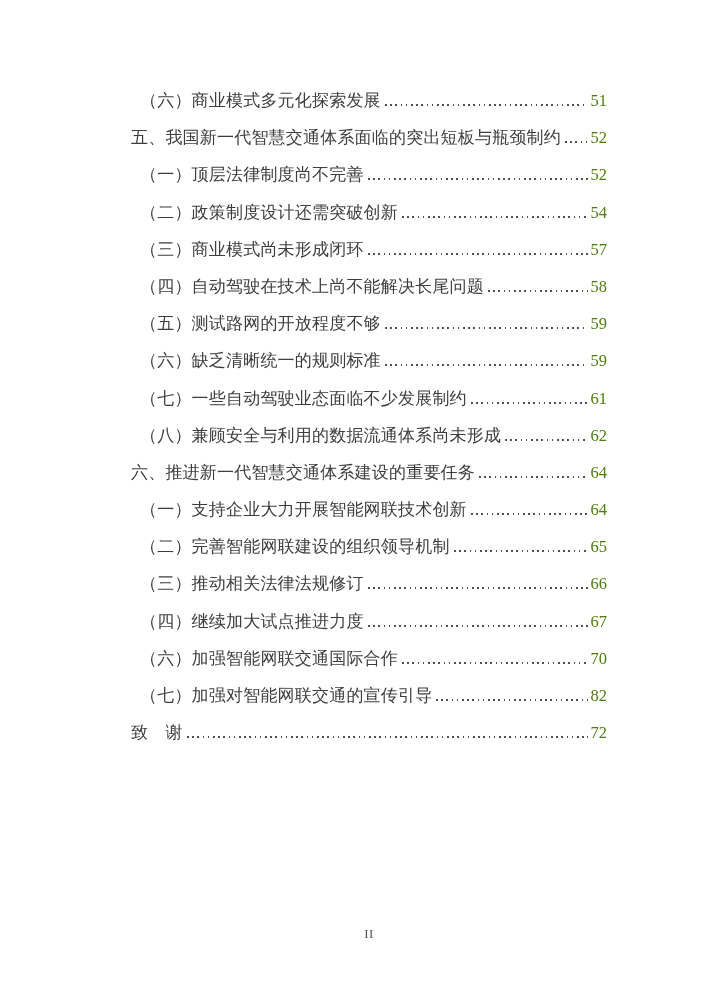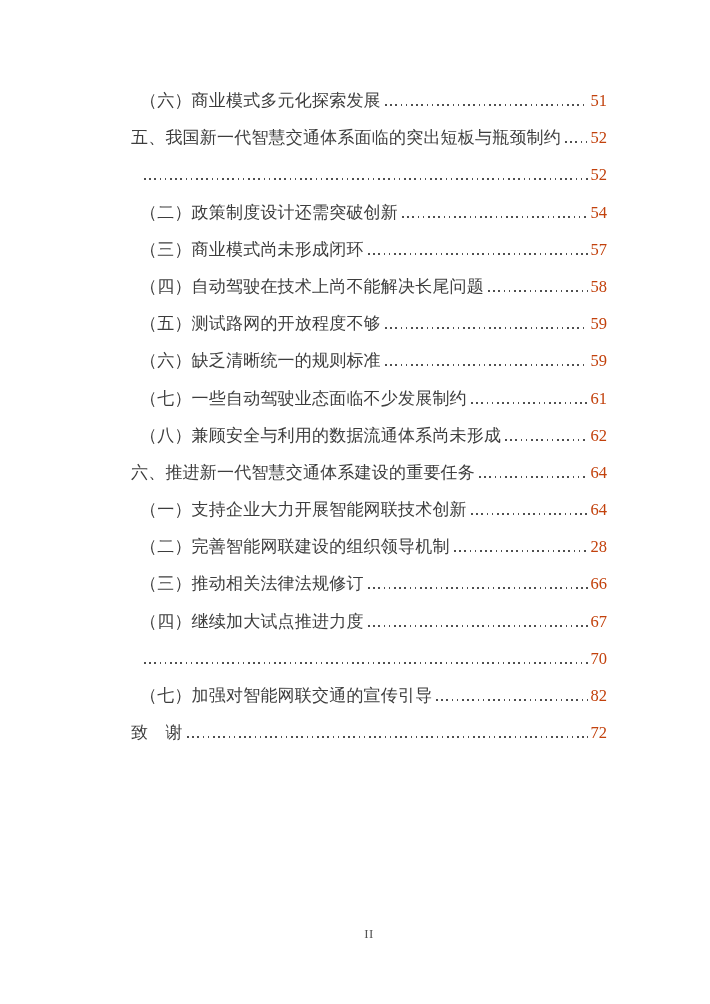--- a/index.html
+++ b/index.html
@@ -38,21 +38,21 @@
     margin: 0 3px 0 4px;
     background-image: repeating-linear-gradient(
       to right,
       #4f4f4f 0, #4f4f4f 1.6px,
       transparent 1.6px, transparent 5.2px);
     background-repeat: repeat-x;
   }
   .toc-page {
     font-family: "Liberation Serif", "DejaVu Serif", serif;
     font-size: 16.5px;
-    color: #c2410c;
+    color: #4d7c0f;
   }
   .footer {
     position: absolute;
     left: 131px;
     width: 476px;
     top: 926px;
     text-align: center;
     font-family: "Liberation Serif", "DejaVu Serif", serif;
     font-size: 13px;
     color: #555555;
@@ -69,20 +69,21 @@
       <span class="toc-label">（六）商业模式多元化探索发展</span>
       <span class="toc-leader"></span>
       <span class="toc-page">51</span>
     </div>
       <div class="toc-row level-1">
       <span class="toc-label">五、我国新一代智慧交通体系面临的突出短板与瓶颈制约</span>
       <span class="toc-leader"></span>
       <span class="toc-page">52</span>
     </div>
       <div class="toc-row level-2">
+      <span class="toc-label">（一）顶层法律制度尚不完善</span>
       <span class="toc-leader"></span>
       <span class="toc-page">52</span>
     </div>
       <div class="toc-row level-2">
       <span class="toc-label">（二）政策制度设计还需突破创新</span>
       <span class="toc-leader"></span>
       <span class="toc-page">54</span>
     </div>
       <div class="toc-row level-2">
       <span class="toc-label">（三）商业模式尚未形成闭环</span>
@@ -120,33 +121,34 @@
       <span class="toc-page">64</span>
     </div>
       <div class="toc-row level-2">
       <span class="toc-label">（一）支持企业大力开展智能网联技术创新</span>
       <span class="toc-leader"></span>
       <span class="toc-page">64</span>
     </div>
       <div class="toc-row level-2">
       <span class="toc-label">（二）完善智能网联建设的组织领导机制</span>
       <span class="toc-leader"></span>
-      <span class="toc-page">28</span>
+      <span class="toc-page">65</span>
     </div>
       <div class="toc-row level-2">
       <span class="toc-label">（三）推动相关法律法规修订</span>
       <span class="toc-leader"></span>
       <span class="toc-page">66</span>
     </div>
       <div class="toc-row level-2">
       <span class="toc-label">（四）继续加大试点推进力度</span>
       <span class="toc-leader"></span>
       <span class="toc-page">67</span>
     </div>
       <div class="toc-row level-2">
+      <span class="toc-label">（六）加强智能网联交通国际合作</span>
       <span class="toc-leader"></span>
       <span class="toc-page">70</span>
     </div>
       <div class="toc-row level-2">
       <span class="toc-label">（七）加强对智能网联交通的宣传引导</span>
       <span class="toc-leader"></span>
       <span class="toc-page">82</span>
     </div>
       <div class="toc-row level-1">
       <span class="toc-label">致　谢</span>

